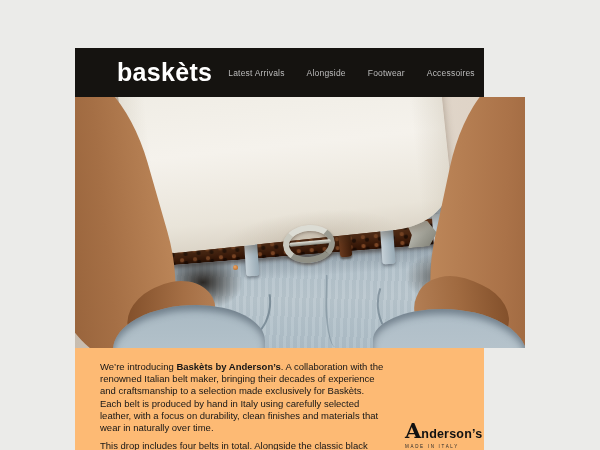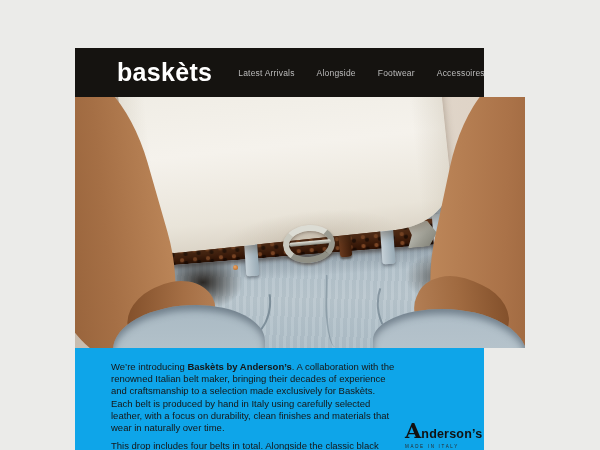--- a/index.html
+++ b/index.html
@@ -4,21 +4,21 @@
 <style>
   * { margin:0; padding:0; box-sizing:border-box; }
   html,body { width:600px; height:450px; overflow:hidden; }
   body { background:#ebebe9; font-family:"Liberation Sans", sans-serif; position:relative; }
 
   .email { position:absolute; left:75px; top:48px; width:409px; height:402px; background:#ffffff; }
 
   
   .header { height:49px; background:#151310; display:flex; align-items:center; }
   .logo { margin-left:42px; color:#ffffff; font-size:25px; font-weight:600; letter-spacing:.3px; }
-  .nav { display:flex; margin-left:26px; gap:22px; }
+  .nav { display:flex; margin-left:16px; gap:22px; }
   .nav-item { color:#bcbcbc; font-size:8.5px; letter-spacing:.2px; cursor:pointer; white-space:nowrap; }
 
   
   .hero { position:relative; width:450px; height:251px; overflow:hidden;
           background:linear-gradient(100deg,#c3b8ab 0%,#d2c7ba 30%,#e2d9cc 58%,#dccfc3 100%); }
   .hero > div { position:absolute; }
 
   .jeans { left:28px; top:112px; width:400px; height:150px; z-index:2;
            transform:rotate(-2deg);
            border-radius:6px 6px 44px 56px;
@@ -100,22 +100,22 @@
   .pocket-front-left { left:38px; top:208px; width:152px; height:60px; z-index:10;
                        border-radius:55% 45% 0 0 / 75% 60% 0 0;
                        background:linear-gradient(180deg,#a9b9c3,#b6c4cc);
                        box-shadow:inset 0 5px 7px rgba(55,70,84,.5); }
   .pocket-front-right { left:298px; top:212px; width:154px; height:56px; z-index:10;
                         border-radius:45% 55% 0 0 / 55% 85% 0 0;
                         background:linear-gradient(180deg,#aebdc7,#b8c5cd);
                         box-shadow:inset 0 5px 7px rgba(55,70,84,.5); }
 
   
-  .email-body { position:relative; height:102px; background:#0ea5e9; overflow:hidden;
-                padding:13px 0 0 36px; }
+  .email-body { position:relative; height:102px; background:#fdba74; overflow:hidden;
+                padding:13px 0 0 25px; }
   .copy { width:284px; color:#161616; font-size:9.5px; line-height:12.2px; }
   .copy p + p { margin-top:6px; }
   .copy b { font-weight:bold; }
 
   .partner-logo { position:absolute; left:330px; top:70px; width:94px; 
                   color:#111; white-space:nowrap; }
   .partner-wordmark .initial { font-family:"DejaVu Serif", serif; font-weight:700; font-size:21px; }
   .partner-wordmark .rest { font-family:"Liberation Sans", sans-serif; font-weight:700;
                             font-size:12.5px; letter-spacing:.2px; }
   .partner-tagline { font-size:4.5px; letter-spacing:1.7px; color:#2a2a2a; margin-top:1px; }

